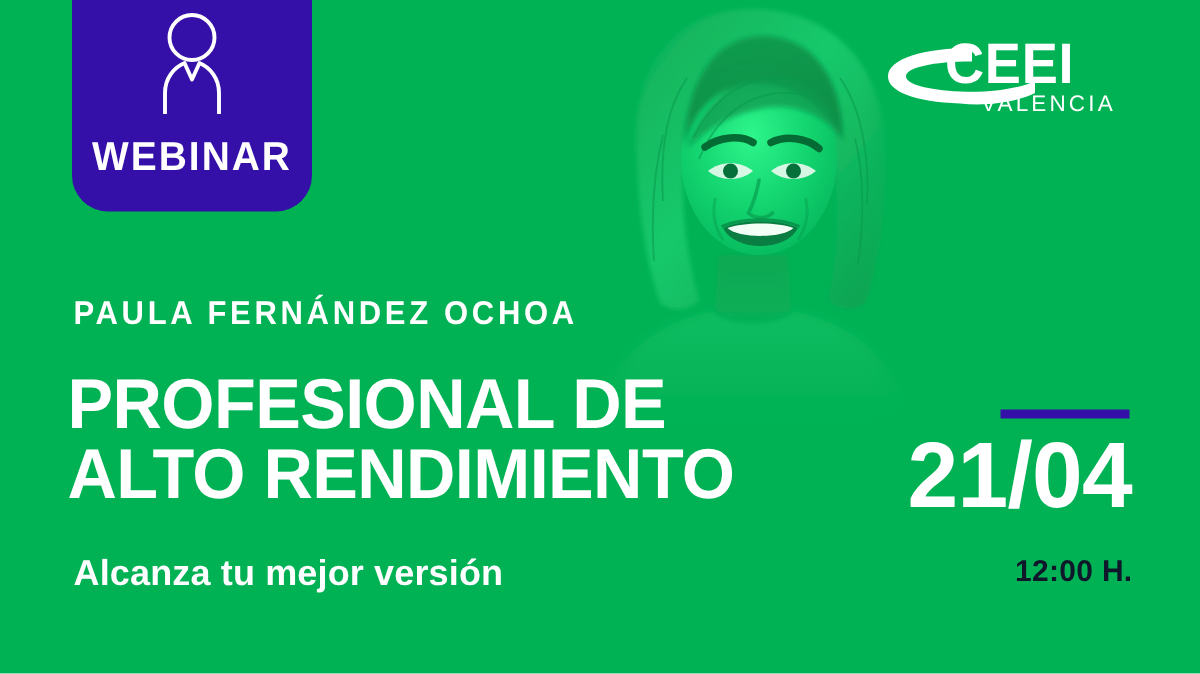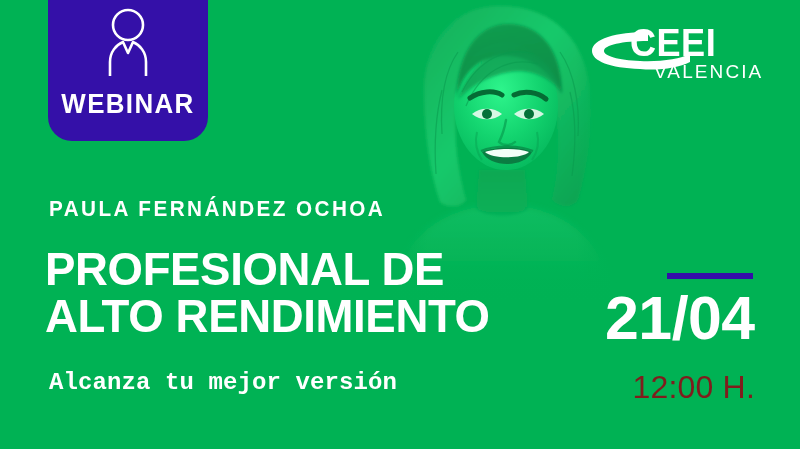--- a/index.html
+++ b/index.html
@@ -108,21 +108,21 @@
     letter-spacing: 0.5px;
     line-height: 1;
     transform: scaleX(0.95);
     transform-origin: left top;
   }
   .logo-valencia {
     position: absolute;
     left: 66px;
     top: 38px;
     color: #ffffff;
-    font-size: 19px;
+    font-size: 15px;
     font-weight: 400;
     letter-spacing: 2.1px;
     line-height: 1;
   }
 
   
   .speaker {
     position: absolute;
     left: 49px;
     top: 198px;
@@ -152,21 +152,20 @@
   .tagline {
     position: absolute;
     left: 49px;
     top: 371px;
     color: #ffffff;
     font-size: 24px;
     font-weight: 700;
     letter-spacing: 0.1px;
     line-height: 1;
     z-index: 6;
-    font-family: Liberation Mono, monospace;
   }
 
   
   .rule {
     position: absolute;
     left: 667px;
     top: 273px;
     width: 86px;
     height: 6px;
     background: #3410a8;
@@ -182,23 +181,23 @@
     line-height: 1;
     letter-spacing: -0.5px;
     transform: scaleX(0.98);
     transform-origin: right top;
     z-index: 6;
   }
   .time {
     position: absolute;
     right: 45px;
     top: 371px;
-    color: #7f1d1d;
-    font-size: 32px;
-    font-weight: 400;
+    color: #0f172a;
+    font-size: 20px;
+    font-weight: 700;
     line-height: 1;
     letter-spacing: 0.2px;
     z-index: 6;
   }
 </style>
 </head>
 <body>
 
 <div id="poster">
 

